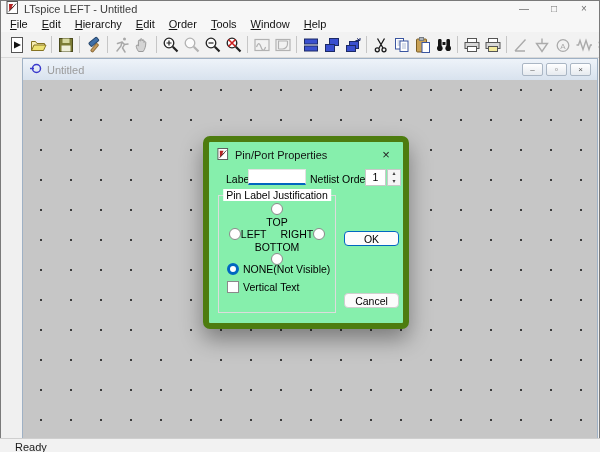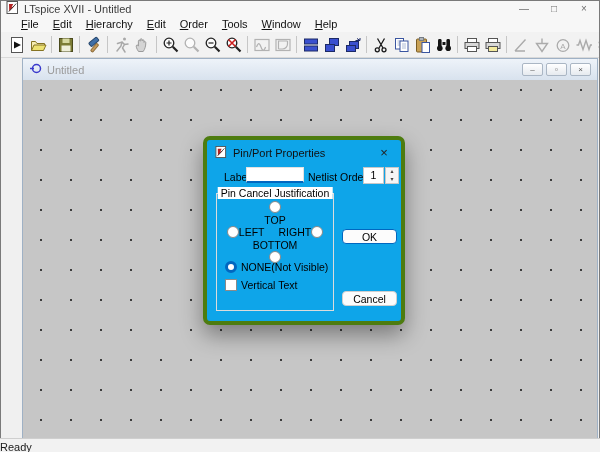--- a/index.html
+++ b/index.html
@@ -10,21 +10,21 @@
     box-shadow:inset 0 0 0 1px #7a7a7a;
   }
   
   .titlebar{position:absolute;top:1px;left:1px;right:1px;height:16px;background:#f7f7f7;
     display:flex;align-items:center;gap:5px;padding-left:5px;}
   .titlebar .app-title{font-size:11px;color:#3c3c3c;}
   .win-controls{margin-left:auto;display:flex;height:16px;}
   .wc{width:30px;text-align:center;font-size:10px;line-height:16px;color:#6e6e6e;cursor:default;}
   
   .menubar{position:absolute;top:17px;left:1px;right:1px;height:15px;background:#f7f7f7;
-    display:flex;align-items:center;padding-left:13px;}
+    display:flex;align-items:center;padding-left:2px;}
   .mi{padding:0 7px;font-size:11px;line-height:15px;color:#111;}
   .mi::first-letter{text-decoration:underline;}
   
   .toolbar{position:absolute;top:32px;left:1px;right:1px;height:25px;background:#f2f2f2;
     border-bottom:1px solid #d9d9d9;display:flex;align-items:center;padding-left:5px;overflow:hidden;}
   .tb{width:21px;height:22px;flex:none;display:flex;align-items:center;justify-content:center;
     background:none;border:none;padding:0;}
   .tb svg{display:block;}
   .sep{width:1px;height:17px;background:#c6c6c6;margin:0 3px;flex:none;}
   
@@ -36,25 +36,25 @@
   .mdi-title{font-size:11px;color:#9b9b9b;}
   .mdi-controls{margin-left:auto;display:flex;gap:3px;}
   .mdi-btn{width:21px;height:13px;border:1px solid #aab6c4;border-radius:2px;
     background:linear-gradient(#ffffff,#e6eaef);font-size:8px;line-height:11px;
     text-align:center;color:#555;padding:0;}
   .canvas{position:absolute;top:21px;left:0;right:0;bottom:0;background-color:#c6c6c6;
     background-image:radial-gradient(circle,#3b3b3b 1px,transparent 1.5px);
     background-size:30px 30px;background-position:3px 25px;}
   
   .statusbar{position:absolute;left:0;right:0;bottom:0;height:13px;background:#f2f2f2;
-    border-top:1px solid #cfcfcf;font-size:11px;color:#1a1a1a;padding-left:0;
+    border-top:1px solid #cfcfcf;font-size:11px;color:#1a1a1a;padding-left:15px;
     line-height:16px;overflow:hidden;}
   
-  .dialog{position:absolute;left:203px;top:136px;width:194px;height:181px;background:#0ea5e9;
-    border:4px solid #4d7c0f;border-radius:7px;box-shadow:0 10px 22px rgba(0,0,0,.38);
+  .dialog{position:absolute;left:203px;top:136px;width:194px;height:181px;background:#86efac;
+    border:6px solid #4d7c0f;border-radius:7px;box-shadow:0 10px 22px rgba(0,0,0,.38);
     font-size:10.5px;color:#000;}
   .dlg-titlebar{height:21px;display:flex;align-items:center;gap:6px;padding:2px 8px 0 8px;}
   .dlg-title{font-size:11px;color:#111;}
   .dlg-close{margin-left:auto;width:18px;text-align:center;font-size:13px;color:#222;cursor:default;}
   .dlg-label{position:absolute;}
   .txt-input{position:absolute;left:39px;top:27px;width:58px;height:16px;box-sizing:border-box;
     border:1px solid #e2e2e2;border-bottom:2px solid #0067c0;background:#fff;font-size:10.5px;
     font-family:"Liberation Sans",sans-serif;padding:0 3px;outline:none;}
   .valbox{position:absolute;box-sizing:border-box;border:1px solid #c8c8c8;background:#fff;
     text-align:center;font-size:10.5px;}
@@ -81,21 +81,21 @@
 </style>
 </head>
 <body>
 
 <div class="titlebar">
   <span><svg width="13" height="13" viewBox="0 0 13 13">
         <rect x="1" y="0.5" width="10.5" height="12" fill="#fff" stroke="#555"></rect>
         <path d="M3 3h4.2l-1.6 3.2 3.2-1.4-5.6 5.4z" fill="#b52222"></path>
         <path d="M2.8 10.6L10.2 2.6" stroke="#333" stroke-width="0.9" fill="none"></path>
       </svg></span>
-  <span class="app-title">LTspice XVII - Untitled</span>
+  <span class="app-title">LTspice LEFT - Untitled</span>
   <div class="win-controls">
     <span class="wc">—</span>
     <span class="wc">□</span>
     <span class="wc">×</span>
   </div>
 </div>
 
 <div class="menubar">
   <span class="mi">File</span>
   <span class="mi">Edit</span>
@@ -320,21 +320,21 @@
   <input class="txt-input" value="" style="">
 
   <span class="dlg-label" style="left:101px;top:31px;">Netlist Order:</span>
   <div class="valbox" style="left:156px;top:27px;width:21px;height:17px;line-height:15px;">1</div>
   <div class="spin" style="left:178px;top:27px;height:17px;">
     <div>▴</div>
     <div>▾</div>
   </div>
 
   <div class="group">
-    <span class="group-title">Pin Cancel Justification</span>
+    <span class="group-title">Pin Label Justification</span>
 
     <div class="grow center" style="top:7px;">
       <span class="radio"></span>
     </div>
     <div class="grow center" style="top:20px;">
       <span class="ctext">TOP</span>
     </div>
 
     <div class="grow center" style="top:32px;">
       <span class="radio"></span>

